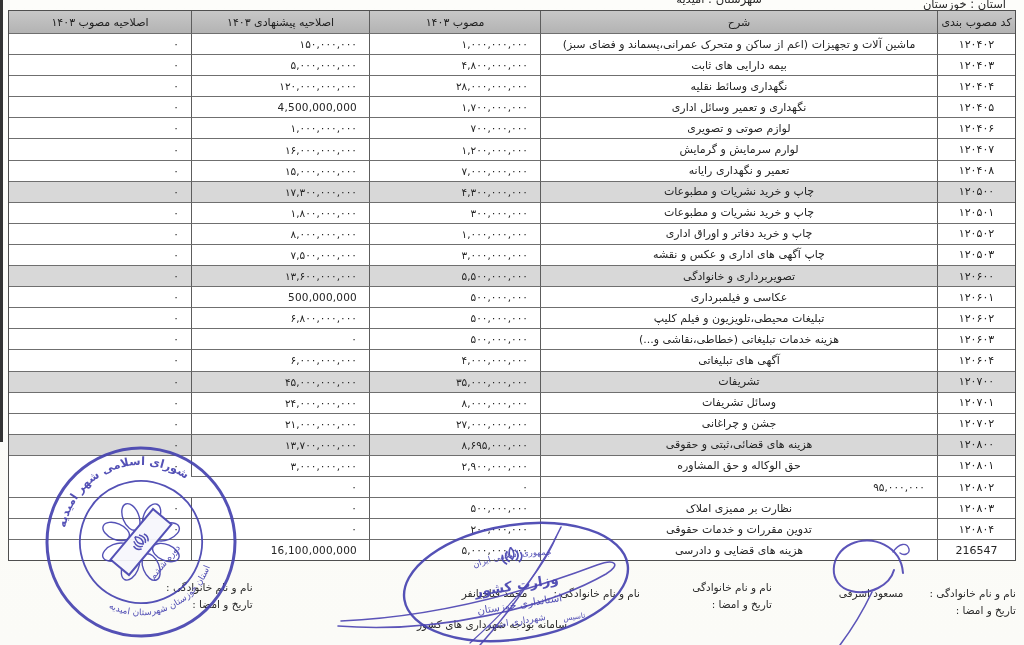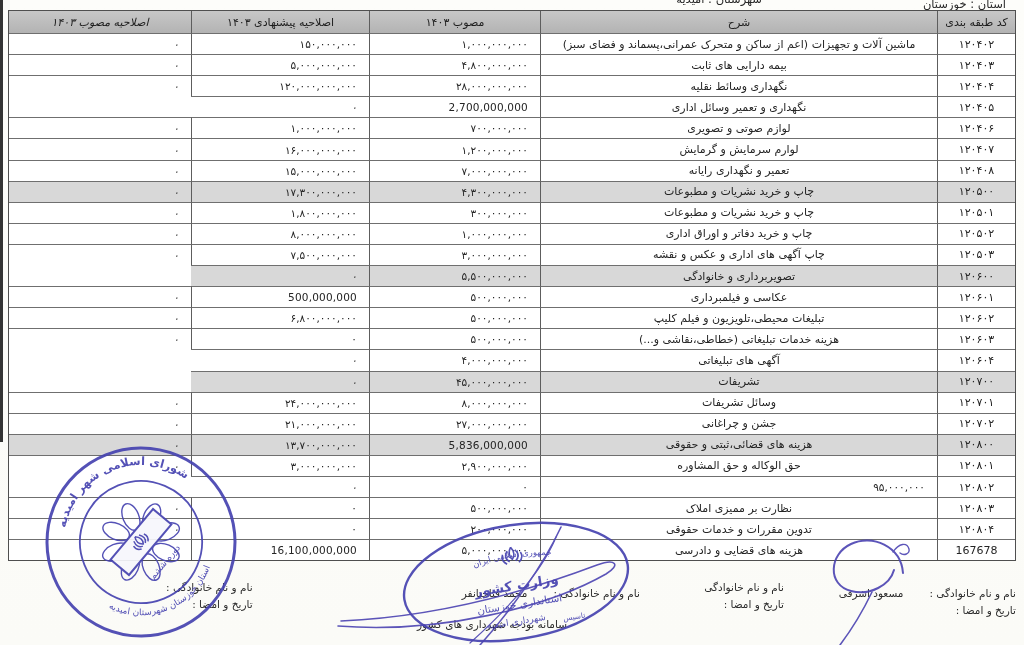--- a/index.html
+++ b/index.html
@@ -23,31 +23,31 @@
   }
   .trow{display:grid;grid-template-columns:78px 397px 171px 178px 1fr;height:21.1px;}
   .trow.thead{height:22px;background:linear-gradient(180deg,#c7c7c7,#b3b3b3);}
   .c{
     border-left:1px solid #5d5d5d;border-top:1px solid #6f6f6f;
     display:flex;align-items:center;justify-content:center;
     font-size:11px;color:#242424;white-space:nowrap;overflow:hidden;
     background-clip:padding-box;
   }
   .trow.thead .c{border-top:none;font-size:11px;color:#1d1d1d;}
-  .c:last-child{border-left:none;font-style:italic;}
+  .c:last-child{border-left:none;}
   .c.num{justify-content:flex-start;padding-right:12px;font-size:10.5px;letter-spacing:.2px;}
   .c.desc{padding:0 10px;}
   .trow.shaded .c{background:#d8d8d8;}
 
   
   .sig{position:absolute;font-size:10.5px;color:#2d2d2d;line-height:17px;z-index:2;white-space:nowrap;}
   .sigrow{display:flex;gap:18px;}
   .signame{margin-right:8px;}
   .sig-a{right:8px;top:585px;}
-  .sig-b{right:240px;top:579px;}
+  .sig-b{right:252px;top:579px;}
   .sig-c{right:384px;top:585px;}
   .sig-d{left:166px;top:579px;text-align:right;}
 
   .footer-line{
     position:absolute;left:392px;top:618px;width:200px;text-align:center;
     font-size:10.5px;color:#2b2b2b;z-index:2;white-space:nowrap;
   }
 
   svg.stamp,svg.ink{position:absolute;pointer-events:none;}
   .stamp{z-index:5;opacity:.92;}
@@ -56,21 +56,21 @@
 </head>
 <body>
 
 <div class="edge-line"></div>
 
 <div class="toplabel lbl-province">استان : خوزستان</div>
 <div class="toplabel lbl-county">شهرستان : امیدیه</div>
 
 <div class="table">
   <div class="trow thead">
-    <div class="c">کد طبقه بندی</div>
+    <div class="c">کد مصوب بندی</div>
     <div class="c">شرح</div>
     <div class="c">مصوب ۱۴۰۳</div>
     <div class="c">اصلاحیه پیشنهادی ۱۴۰۳</div>
     <div class="c">اصلاحیه مصوب ۱۴۰۳</div>
   </div>
   <div id="tbody">
       <div class="trow">
         <div class="c code">۱۲۰۴۰۲</div>
         <div class="c desc">ماشین آلات و تجهیزات (اعم از ساکن و متحرک عمرانی،پسماند و فضای سبز)</div>
         <div class="c num">۱,۰۰۰,۰۰۰,۰۰۰</div>
@@ -87,21 +87,22 @@
       <div class="trow">
         <div class="c code">۱۲۰۴۰۴</div>
         <div class="c desc">نگهداری وسائط نقلیه</div>
         <div class="c num">۲۸,۰۰۰,۰۰۰,۰۰۰</div>
         <div class="c num">۱۲۰,۰۰۰,۰۰۰,۰۰۰</div>
         <div class="c num">۰</div>
       </div>
       <div class="trow">
         <div class="c code">۱۲۰۴۰۵</div>
         <div class="c desc">نگهداری و تعمیر وسائل اداری</div>
-        <div class="c num">2,700,000,000</div>
+        <div class="c num">۱,۷۰۰,۰۰۰,۰۰۰</div>
+        <div class="c num">4,500,000,000</div>
         <div class="c num">۰</div>
       </div>
       <div class="trow">
         <div class="c code">۱۲۰۴۰۶</div>
         <div class="c desc">لوازم صوتی و تصویری</div>
         <div class="c num">۷۰۰,۰۰۰,۰۰۰</div>
         <div class="c num">۱,۰۰۰,۰۰۰,۰۰۰</div>
         <div class="c num">۰</div>
       </div>
       <div class="trow">
@@ -143,20 +144,21 @@
         <div class="c code">۱۲۰۵۰۳</div>
         <div class="c desc">چاپ آگهی های اداری و عکس و نقشه</div>
         <div class="c num">۳,۰۰۰,۰۰۰,۰۰۰</div>
         <div class="c num">۷,۵۰۰,۰۰۰,۰۰۰</div>
         <div class="c num">۰</div>
       </div>
       <div class="trow shaded">
         <div class="c code">۱۲۰۶۰۰</div>
         <div class="c desc">تصویربرداری و خانوادگی</div>
         <div class="c num">۵,۵۰۰,۰۰۰,۰۰۰</div>
+        <div class="c num">۱۳,۶۰۰,۰۰۰,۰۰۰</div>
         <div class="c num">۰</div>
       </div>
       <div class="trow">
         <div class="c code">۱۲۰۶۰۱</div>
         <div class="c desc">عکاسی و فیلمبرداری</div>
         <div class="c num">۵۰۰,۰۰۰,۰۰۰</div>
         <div class="c num">500,000,000</div>
         <div class="c num">۰</div>
       </div>
       <div class="trow">
@@ -170,46 +172,48 @@
         <div class="c code">۱۲۰۶۰۳</div>
         <div class="c desc">هزینه خدمات تبلیغاتی (خطاطی،نقاشی و...)</div>
         <div class="c num">۵۰۰,۰۰۰,۰۰۰</div>
         <div class="c num">۰</div>
         <div class="c num">۰</div>
       </div>
       <div class="trow">
         <div class="c code">۱۲۰۶۰۴</div>
         <div class="c desc">آگهی های تبلیغاتی</div>
         <div class="c num">۴,۰۰۰,۰۰۰,۰۰۰</div>
+        <div class="c num">۶,۰۰۰,۰۰۰,۰۰۰</div>
         <div class="c num">۰</div>
       </div>
       <div class="trow shaded">
         <div class="c code">۱۲۰۷۰۰</div>
         <div class="c desc">تشریفات</div>
+        <div class="c num">۳۵,۰۰۰,۰۰۰,۰۰۰</div>
         <div class="c num">۴۵,۰۰۰,۰۰۰,۰۰۰</div>
         <div class="c num">۰</div>
       </div>
       <div class="trow">
         <div class="c code">۱۲۰۷۰۱</div>
         <div class="c desc">وسائل تشریفات</div>
         <div class="c num">۸,۰۰۰,۰۰۰,۰۰۰</div>
         <div class="c num">۲۴,۰۰۰,۰۰۰,۰۰۰</div>
         <div class="c num">۰</div>
       </div>
       <div class="trow">
         <div class="c code">۱۲۰۷۰۲</div>
         <div class="c desc">جشن و چراغانی</div>
         <div class="c num">۲۷,۰۰۰,۰۰۰,۰۰۰</div>
         <div class="c num">۲۱,۰۰۰,۰۰۰,۰۰۰</div>
         <div class="c num">۰</div>
       </div>
       <div class="trow shaded">
         <div class="c code">۱۲۰۸۰۰</div>
         <div class="c desc">هزینه های قضائی،ثبتی و حقوقی</div>
-        <div class="c num">5,836,000,000</div>
+        <div class="c num">۸,۶۹۵,۰۰۰,۰۰۰</div>
         <div class="c num">۱۳,۷۰۰,۰۰۰,۰۰۰</div>
         <div class="c num">۰</div>
       </div>
       <div class="trow">
         <div class="c code">۱۲۰۸۰۱</div>
         <div class="c desc">حق الوکاله و حق المشاوره</div>
         <div class="c num">۲,۹۰۰,۰۰۰,۰۰۰</div>
         <div class="c num">۳,۰۰۰,۰۰۰,۰۰۰</div>
         <div class="c num">۰</div>
       </div>
@@ -227,21 +231,21 @@
         <div class="c num">۰</div>
       </div>
       <div class="trow">
         <div class="c code">۱۲۰۸۰۴</div>
         <div class="c desc">تدوین مقررات و خدمات حقوقی</div>
         <div class="c num">۲۰۰,۰۰۰,۰۰۰</div>
         <div class="c num">۰</div>
         <div class="c num">۰</div>
       </div>
       <div class="trow">
-        <div class="c code">167678</div>
+        <div class="c code">216547</div>
         <div class="c desc">هزینه های قضایی و دادرسی</div>
         <div class="c num">۵,۰۰۰,۰۰۰,۰۰۰</div>
         <div class="c num">16,100,000,000</div>
         <div class="c num">۰</div>
       </div>
     </div>
 </div>
 
 <div class="sig sig-a">
   <div class="sigrow">

